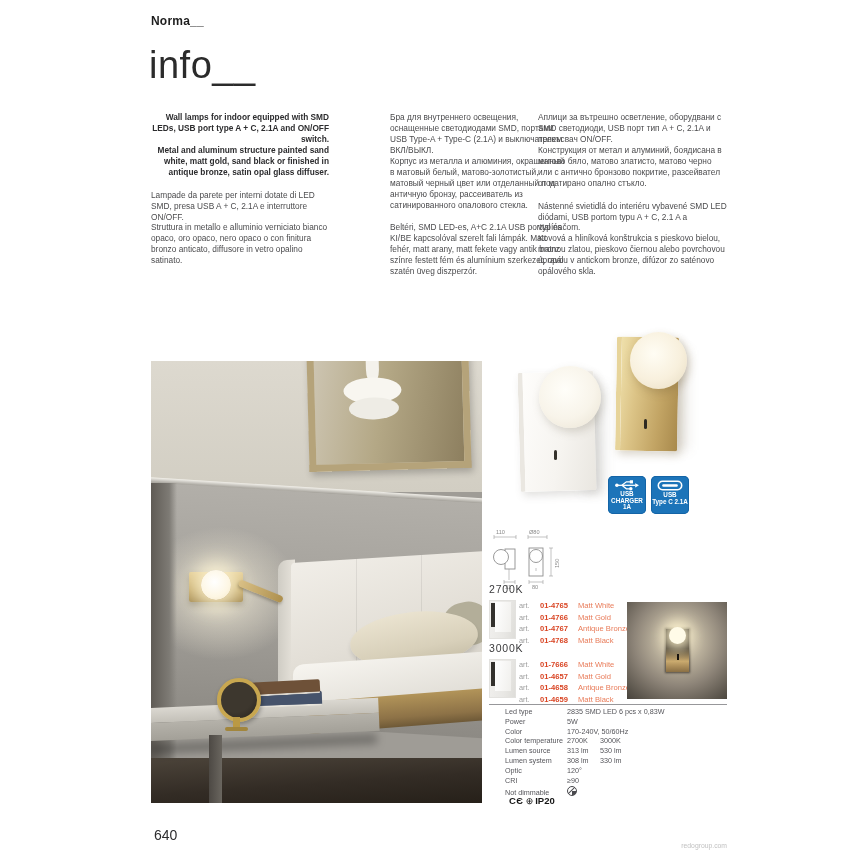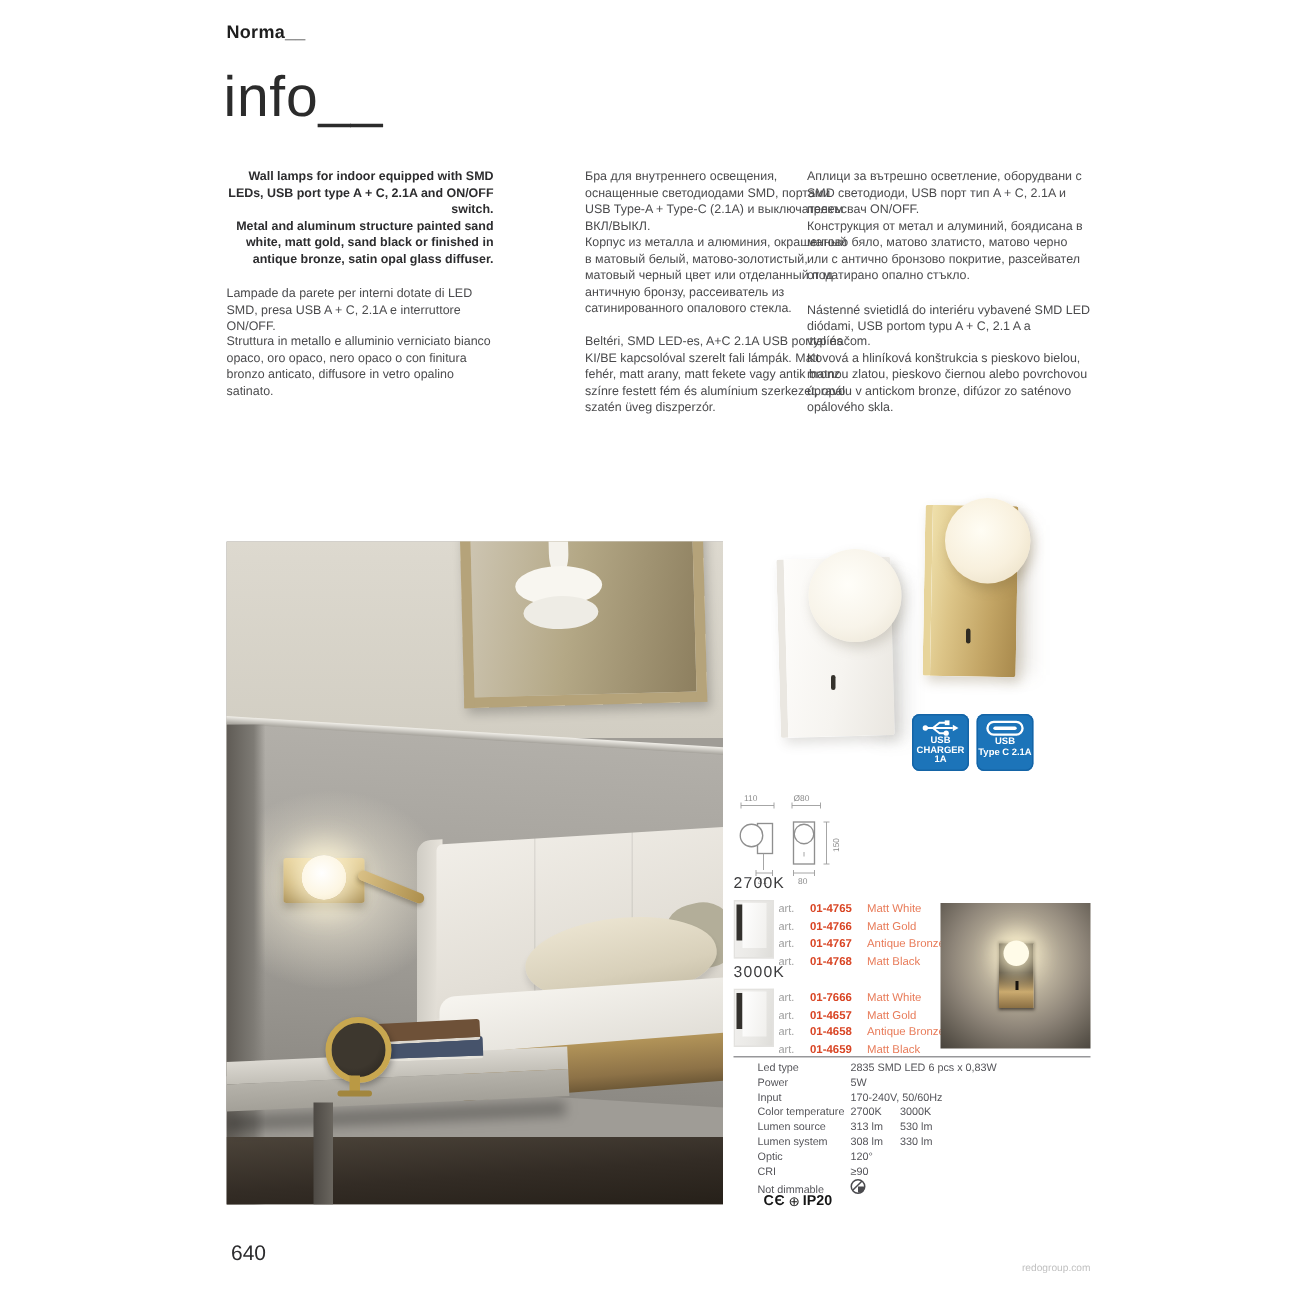--- a/index.html
+++ b/index.html
@@ -311,21 +311,21 @@
 <div class="abs" id="specs">
   <div class="spec-row">
     <span class="spec-label">Led type</span>
     <span class="spec-v1" style="width:auto">2835 SMD LED  6 pcs x 0,83W</span>
   </div>
   <div class="spec-row">
     <span class="spec-label">Power</span>
     <span class="spec-v1">5W</span>
   </div>
   <div class="spec-row">
-    <span class="spec-label">Input</span>
+    <span class="spec-label">Color</span>
     <span class="spec-v1" style="width:auto">170-240V, 50/60Hz</span>
   </div>
   <div class="spec-row">
     <span class="spec-label">Color temperature</span>
     <span class="spec-v1">2700K</span>
     <span class="spec-v2">3000K</span>
   </div>
   <div class="spec-row">
     <span class="spec-label">Lumen source</span>
     <span class="spec-v1">313 lm</span>

